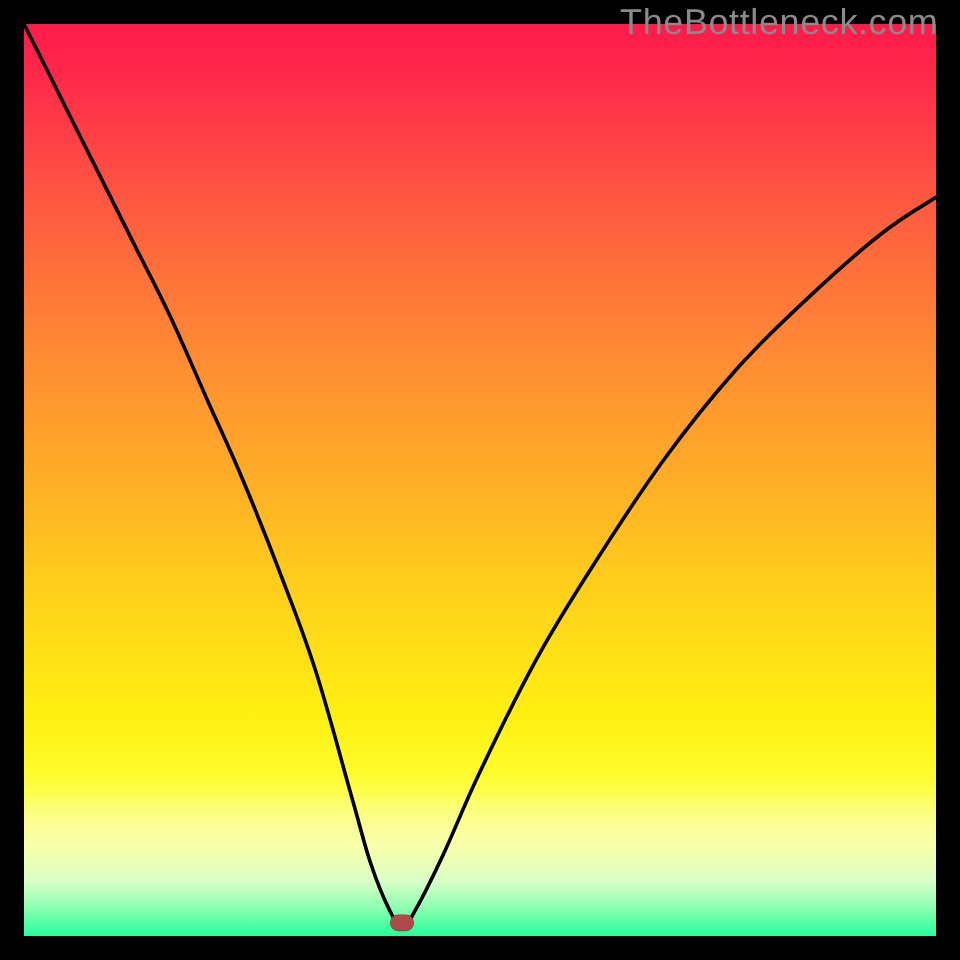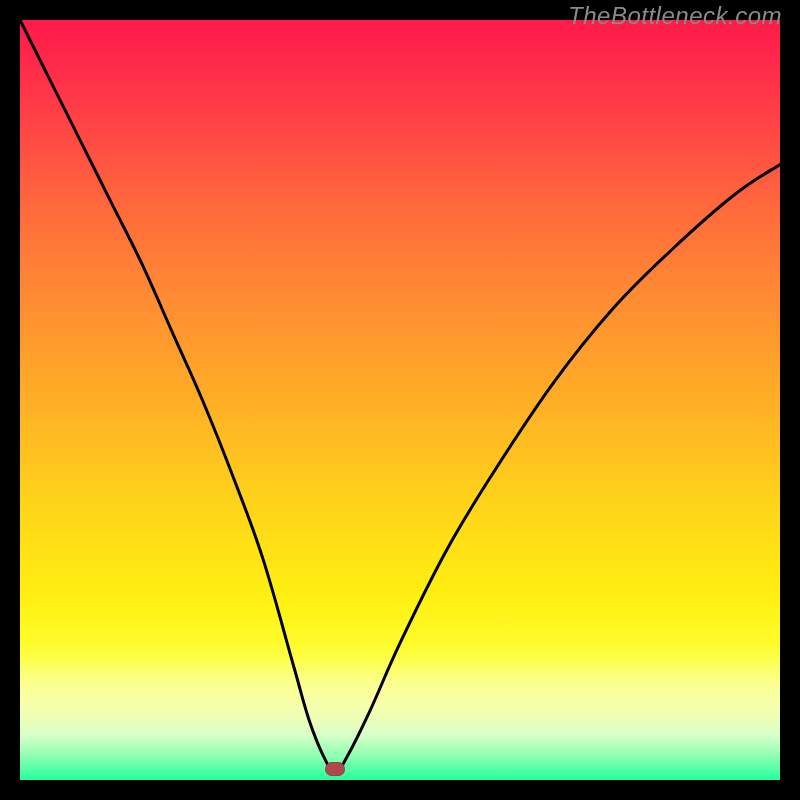--- a/index.html
+++ b/index.html
@@ -8,26 +8,25 @@
     position: relative;
     width: 800px;
     height: 800px;
     background: #000;
   }
   .watermark {
     position: absolute;
     top: 2px;
     right: 18px;
     font-family: Arial, Helvetica, sans-serif;
-    font-size: 24px;
+    font-size: 30px;
     font-weight: 500;
     letter-spacing: 0.5px;
     color: #8a8a8a;
     z-index: 10;
-    font-style: italic;
   }
   .plot {
     position: absolute;
     left: 20px;
     top: 20px;
     width: 760px;
     height: 760px;
     background: linear-gradient(to bottom,
       #ff1a4a 0%,
       #ff2a4a 6%,

